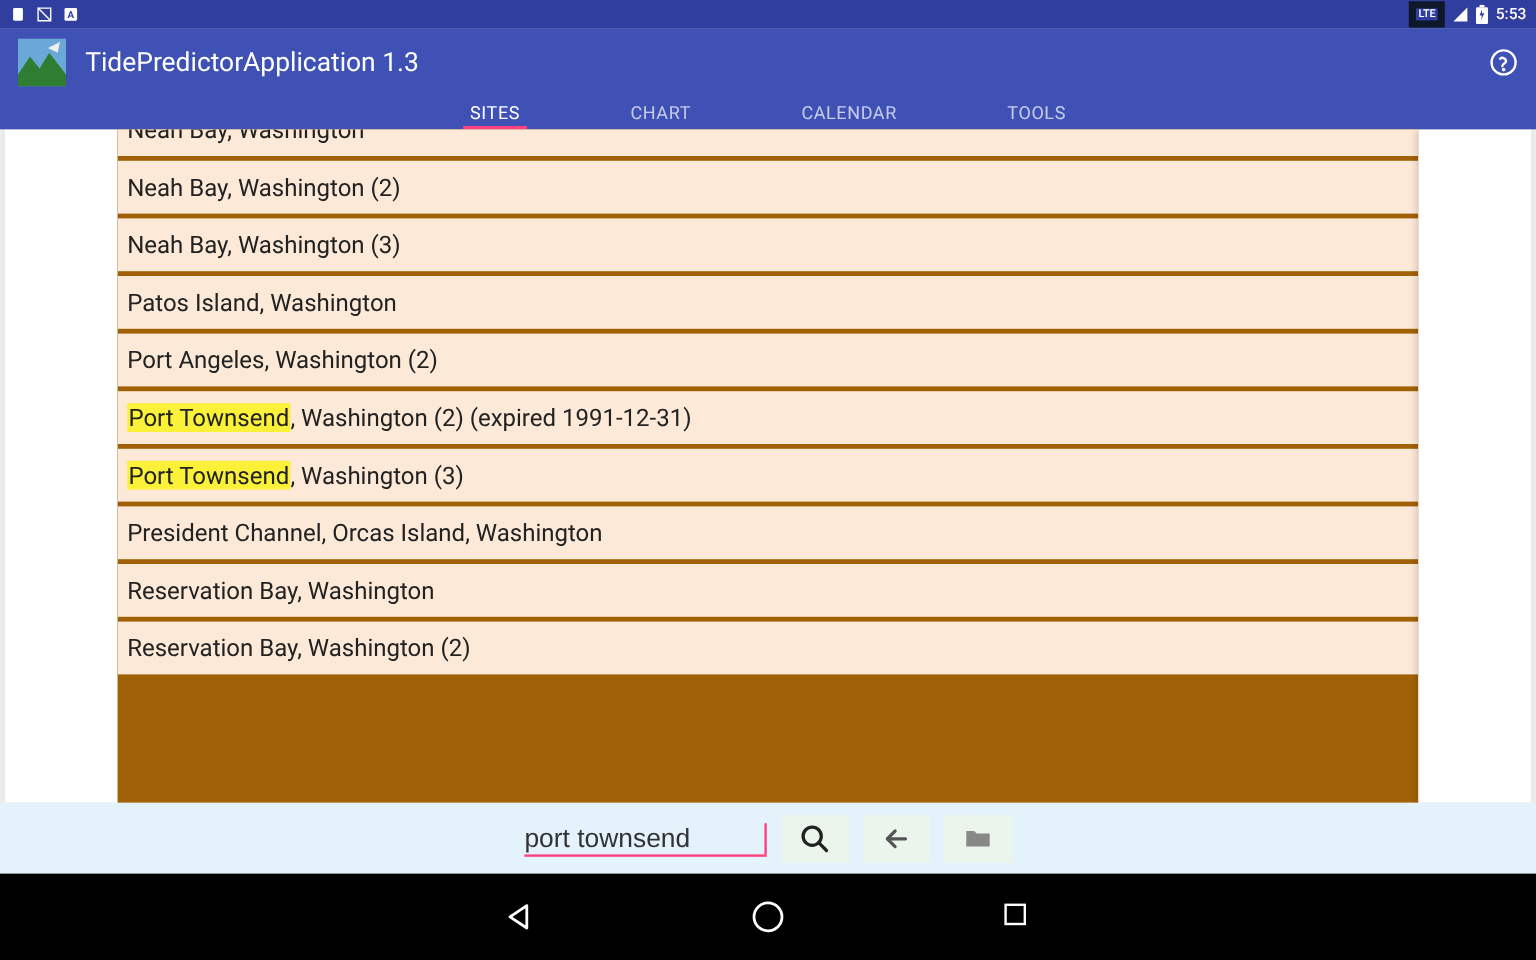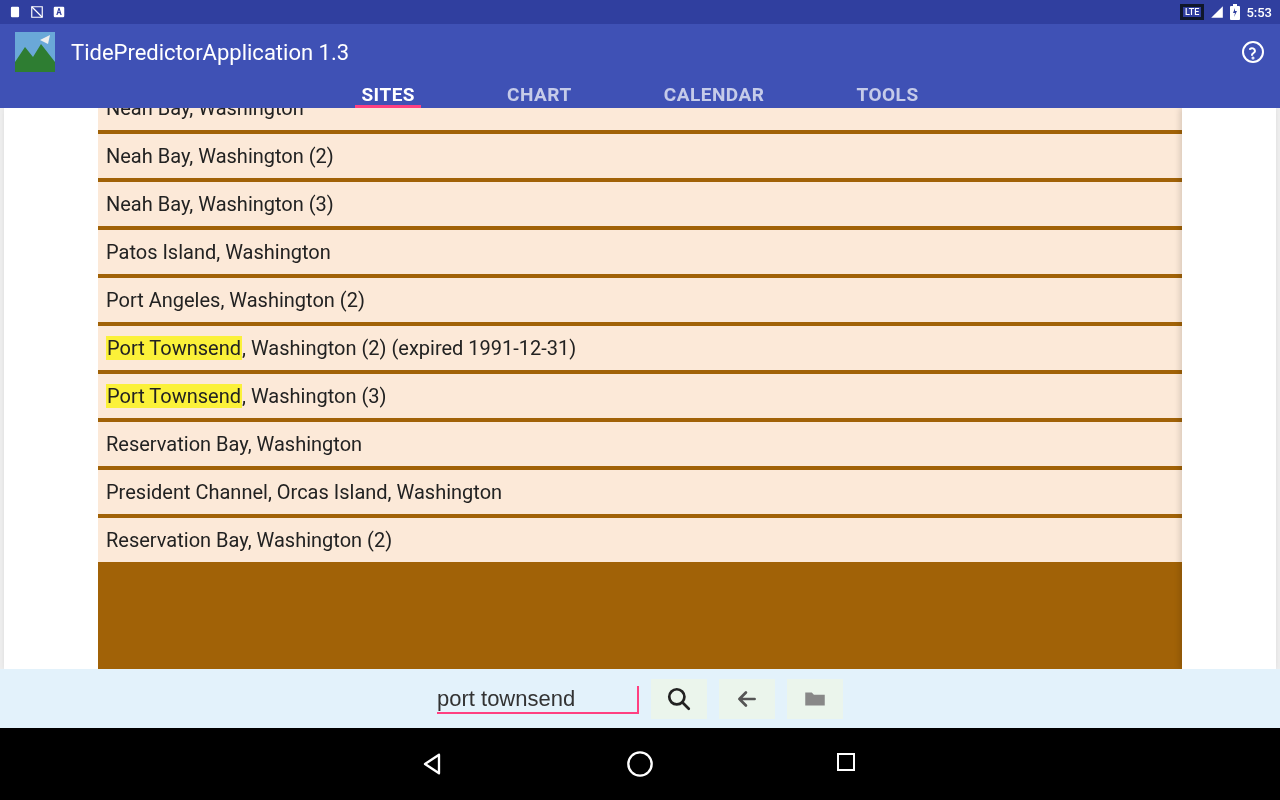--- a/index.html
+++ b/index.html
@@ -8,21 +8,21 @@
 .status-bar { height: 24px; background: #303f9f; color: #fff; display: flex; align-items: center; padding: 0 8px; font-size: 13px; }
 .status-left { display: flex; gap: 8px; }
 .status-right { margin-left: auto; display: flex; gap: 6px; align-items: center; font-weight: 500; }
 
 .app-bar { height: 56px; background: #3f51b5; color: #fff; display: flex; align-items: center; padding: 0 15px; }
 .app-icon { width: 40px; height: 40px; margin-right: 16px; display:flex; align-items:center; justify-content:center; }
 .app-title { font-size: 22px; font-weight: 400; flex: 1; }
 .help-icon { width: 24px; height: 24px; }
 
 .tab-bar { height: 28px; background: #3f51b5; display: flex; justify-content: center; gap: 80px; align-items: center; }
-.tab { color: rgba(255,255,255,0.7); font-size: 19px; font-weight: 700; letter-spacing: 0.5px; position: relative; padding: 0 6px; height: 100%; display:flex; align-items:center; }
+.tab { color: rgba(255,255,255,0.7); font-size: 15px; font-weight: 400; letter-spacing: 0.5px; position: relative; padding: 0 6px; height: 100%; display:flex; align-items:center; }
 .tab.active { color: #fff; }
 .tab.active::after { content:''; position:absolute; left:0; right:0; bottom:0; height:3px; background:#ff4081; }
 
 .content-area { height: 561px; display:flex; justify-content:center; background:#eee; position:relative; overflow:hidden; }
 .side-shadow { width: 94px; background: #fff; box-shadow: 2px 0 6px rgba(0,0,0,0.15); }
 .side-shadow.right { box-shadow: -2px 0 6px rgba(0,0,0,0.15); }
 .list-container { flex:1; max-width:1084px; background:#a16207; overflow:hidden; padding-top:0; margin-top:-22px; }
 .list-item { background:#fce9d8; padding: 10px 8px; font-size: 20px; color:#222; margin-top: 4px; }
 .list-item:first-child { margin-top: 0; }
 .hl-orange { background:#f59a3d; padding:0 1px; }
@@ -57,21 +57,21 @@
         </svg>
       </span>
     <span>
         <svg width="14" height="14" viewBox="0 0 24 24" fill="#fff">
           <rect x="3" y="3" width="18" height="18" rx="2" fill="#fff"></rect>
           <text x="12" y="17" text-anchor="middle" fill="#303f9f" font-size="14" font-weight="bold">A</text>
         </svg>
       </span>
   </div>
   <div class="status-right">
-    <span style="font-size:9px;border:3px solid #0f172a;padding:0 2px;">LTE</span>
+    <span style="font-size:9px;border:6px solid #0f172a;padding:0 2px;">LTE</span>
     <span>
         <svg width="14" height="14" viewBox="0 0 24 24" fill="#fff">
           <path d="M2 22L22 2v20z"></path>
         </svg>
       </span>
     <span>
         <svg width="10" height="16" viewBox="0 0 10 16" fill="#fff">
           <rect x="0" y="2" width="10" height="14" rx="1"></rect>
           <rect x="3" y="0" width="4" height="2"></rect>
           <path d="M5 4l-2 5h2l-1 4 3-6H5z" fill="#303f9f"></path>
@@ -109,22 +109,22 @@
 <div class="content-area">
   <div class="side-shadow"></div>
   <div class="list-container" id="sites-list">
       <div class="list-item">Neah Bay, Washington</div>
       <div class="list-item">Neah Bay, Washington (2)</div>
       <div class="list-item">Neah Bay, Washington (3)</div>
       <div class="list-item">Patos Island, Washington</div>
       <div class="list-item">Port Angeles, Washington (2)</div>
       <div class="list-item"><span class="hl-yellow">Port Townsend</span>, Washington (2) (expired 1991-12-31)</div>
       <div class="list-item"><span class="hl-yellow">Port Townsend</span>, Washington (3)</div>
+      <div class="list-item">President Channel, Orcas Island, Washington</div>
       <div class="list-item">Reservation Bay, Washington</div>
-      <div class="list-item">President Channel, Orcas Island, Washington</div>
       <div class="list-item">Reservation Bay, Washington (2)</div>
     </div>
   <div class="side-shadow right"></div>
 </div>
 
 <div class="search-bar">
   <div class="search-input-wrap">
     <input class="search-input" value="port townsend" style="">
     <span class="search-cursor"></span>
     <div class="search-underline"></div>

